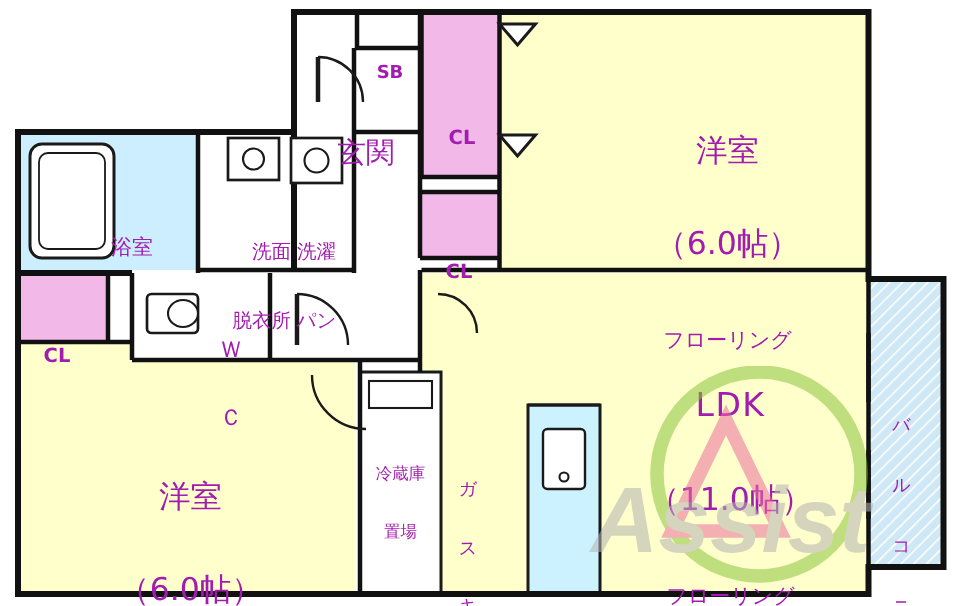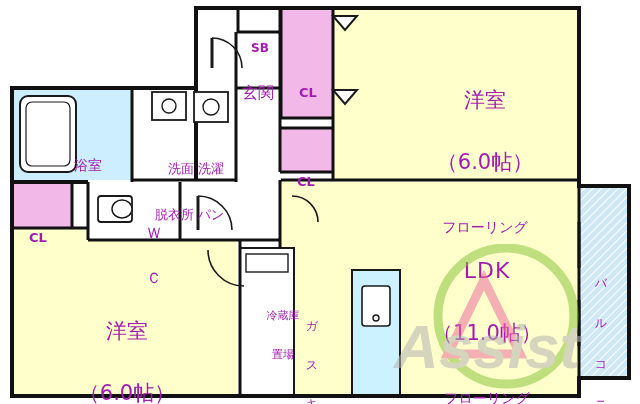--- a/index.html
+++ b/index.html
@@ -174,41 +174,41 @@
 <div class="lbl" style="left:189px;top:130px;width:44px;font-size:13px;text-align:center;">
   <div>洗濯</div>
   <div>パン</div>
 </div>
 
 <div class="lbl" style="left:141px;top:196px;width:26px;font-size:15px;line-height:1.0;">
   <div>Ｗ</div>
   <div>Ｃ</div>
 </div>
 
-<div class="lbl" style="left:236px;top:46px;width:44px;font-size:16px;">
+<div class="lbl" style="left:222px;top:46px;width:44px;font-size:19px;">
   <div>玄関</div>
 </div>
 
 <div class="lbl" style="left:245px;top:13px;width:30px;font-size:12px;font-weight:bold;">
   <div>SB</div>
 </div>
 
 <div class="lbl" style="left:292px;top:54px;width:32px;font-size:13px;font-weight:bold;">
   <div>CL</div>
 </div>
 
 <div class="lbl" style="left:290px;top:143px;width:32px;font-size:13px;font-weight:bold;">
   <div>CL</div>
 </div>
 
 <div class="lbl" style="left:22px;top:199px;width:32px;font-size:13px;font-weight:bold;">
   <div>CL</div>
 </div>
 
-<div class="lbl" style="left:243px;top:284px;width:48px;font-size:11px;padding-left:16px;">
+<div class="lbl" style="left:243px;top:284px;width:48px;font-size:11px;">
   <div>冷蔵庫</div>
   <div>置場</div>
 </div>
 
 <div class="lbl" style="left:303px;top:294px;width:18px;font-size:12px;line-height:1.08;">
   <div>ガ</div>
   <div>ス</div>
   <div>キ</div>
   
   

